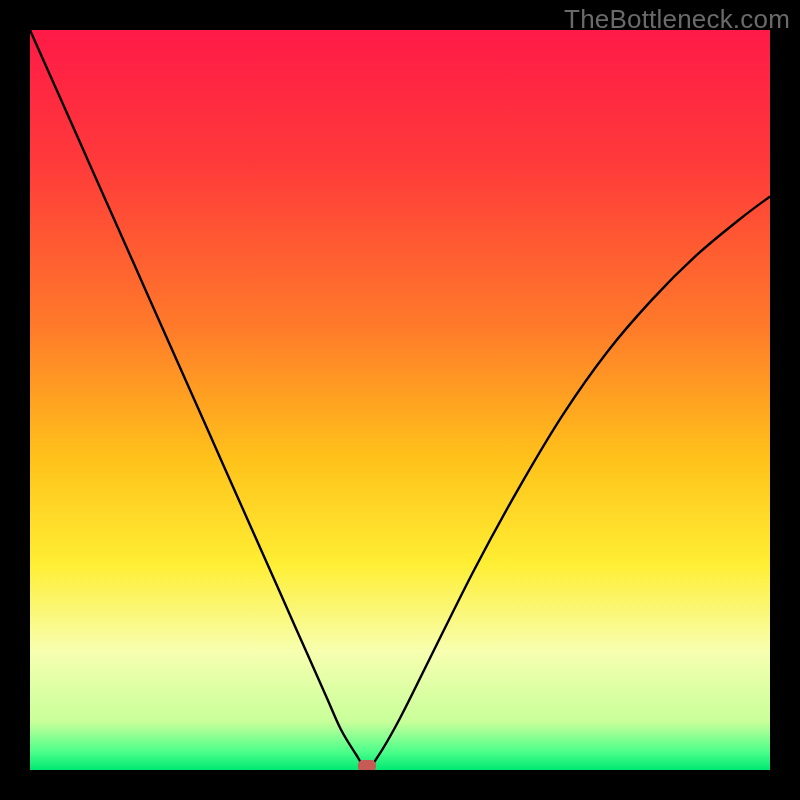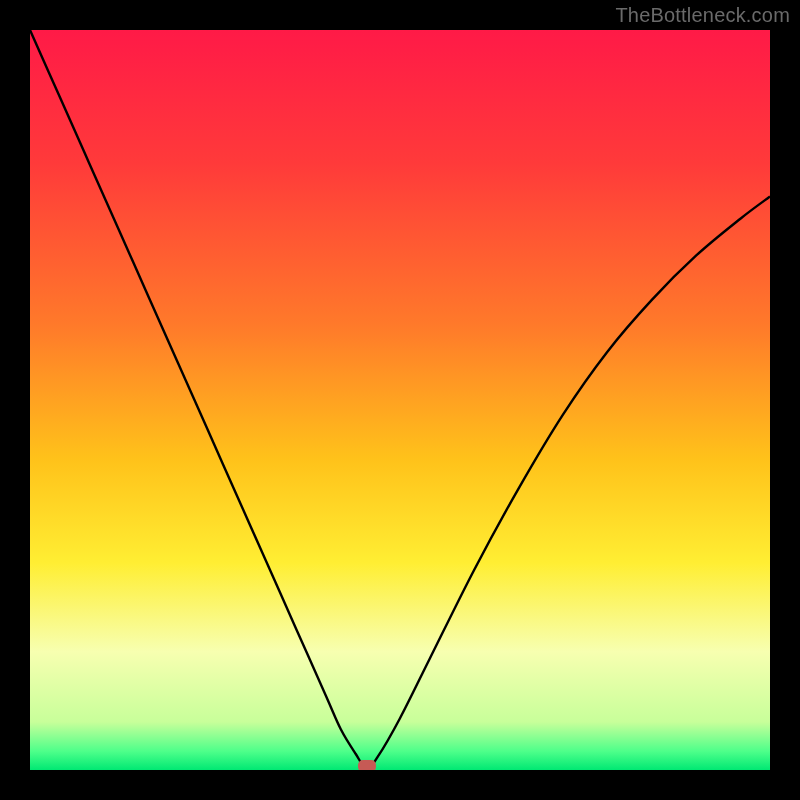--- a/index.html
+++ b/index.html
@@ -37,21 +37,21 @@
     left: 0;
     top: 0;
     width: 100%;
     height: 100%;
   }
   .watermark {
     position: absolute;
     top: 4px;
     right: 10px;
     color: #6a6a6a;
-    font-size: 20px;
+    font-size: 26px;
     font-weight: 500;
     letter-spacing: 0.2px;
     user-select: none;
   }
   .marker {
     position: absolute;
     width: 18px;
     height: 12px;
     border-radius: 5px;
     transform: translate(-50%, -50%);

